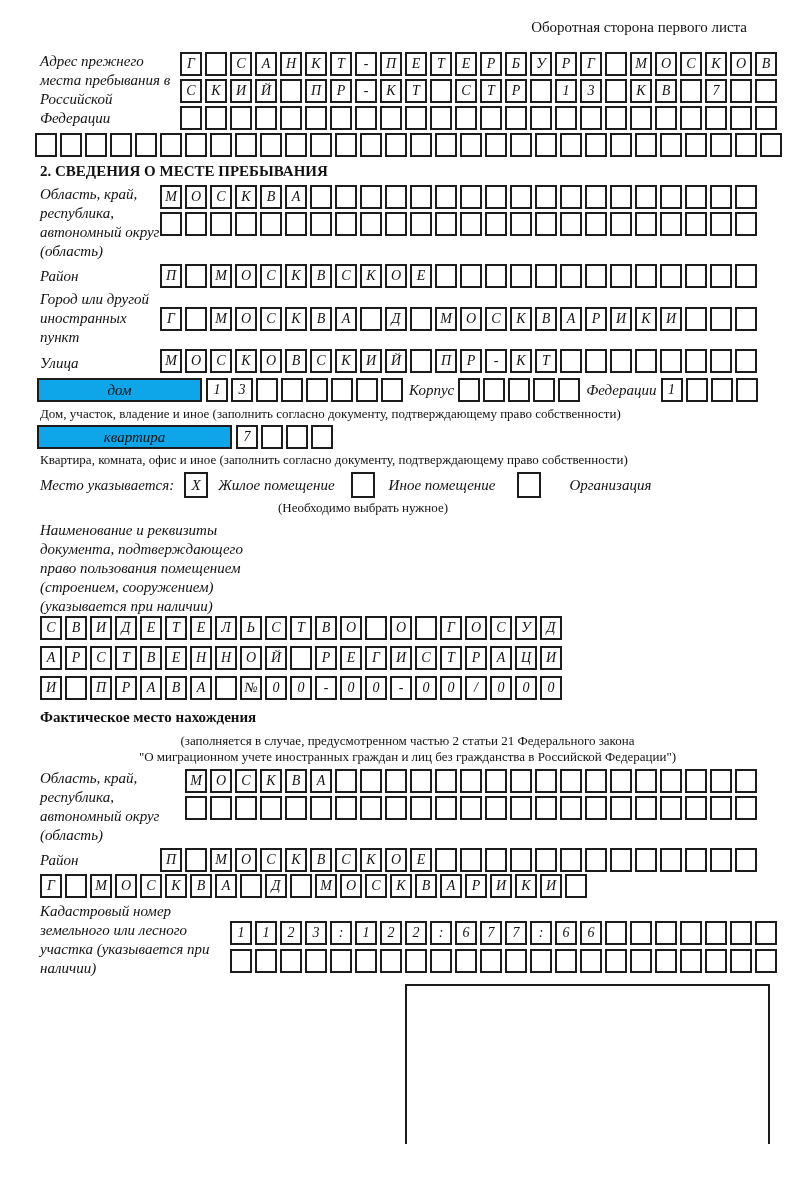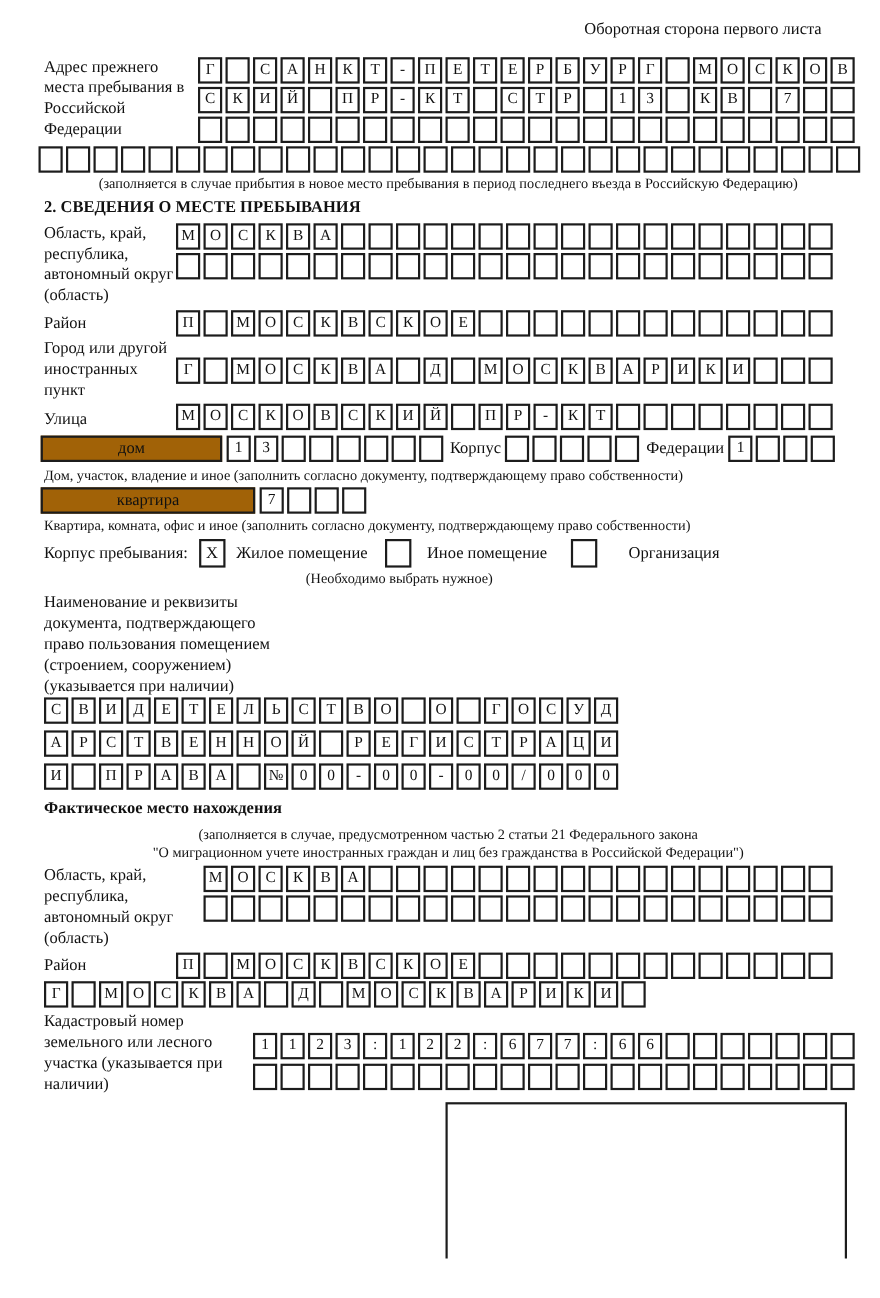--- a/index.html
+++ b/index.html
@@ -1,31 +1,31 @@
 <!DOCTYPE html>
 <html><head>
 <meta charset="utf-8">
 <style>
   html,body { margin:0; padding:0; background:#ffffff; }
   body { width:800px; height:1180px; color:#111; font-family:"Liberation Serif", serif; }
   .page { box-sizing:border-box; width:800px; height:1144px; padding:18px 25px 0 40px; overflow:hidden; }
 
   .header-note { text-align:right; font-size:15px; line-height:18px; padding-right:28px; }
 
-  .flexrow { display:flex; }
+  .flexrow { display:flex;font-style:italic; }
   .lbl { font-size:15px; line-height:19px; flex:0 0 auto; }
   .cells { display:flex; gap:3px; }
   .cellcol { display:flex; flex-direction:column; gap:3px; }
   .cell { box-sizing:border-box; flex:0 0 22px; width:22px; height:24px; border:2px solid #1c1c1c;
           display:flex; align-items:center; justify-content:center; font-size:14px; line-height:1; background:#fff; }
   .caption { font-size:13px; line-height:16px; }
   .center { text-align:center; }
   .sec-title { font-weight:bold; font-size:15px; line-height:19px; text-align:left; }
   .widebox { box-sizing:border-box; border:2px solid #1c1c1c; height:24px; display:flex;
-             align-items:center; justify-content:center; font-size:15px; background:#a16207; }
+             align-items:center; justify-content:center; font-size:15px; background:#0ea5e9; }
   .checkbox { box-sizing:border-box; width:24px; height:26px; border:2px solid #1c1c1c; display:flex;
               align-items:center; justify-content:center; font-size:15px; background:#fff; flex:0 0 auto; }
   .inline-lbl { font-size:15px; line-height:26px; white-space:nowrap; }
   .stamp-box { box-sizing:border-box; width:365px; height:170px; border:2px solid #1c1c1c; margin-left:365px; background:#fff; }
   .stamp-caption { width:380px; margin-left:355px; text-align:center; font-size:13.5px; line-height:17px; }
 </style>
 </head>
 <body>
 
 <div class="page">
@@ -142,21 +142,20 @@
         <span class="cell"></span>
         <span class="cell"></span>
         <span class="cell"></span>
         <span class="cell"></span>
         <span class="cell"></span>
         <span class="cell"></span>
         <span class="cell"></span>
         <span class="cell"></span>
       </div>
   </div>
-  <div class="caption center" style="margin-top:2px;">(заполняется в случае прибытия в новое место пребывания в период последнего въезда в Российскую Федерацию)</div>
 
   <div class="sec-title" style="margin-top:5px;">2. СВЕДЕНИЯ О МЕСТЕ ПРЕБЫВАНИЯ</div>
 
   <div class="flexrow" style="margin-top:4px;">
     <div class="lbl" style="width:120px;">Область, край, республика, автономный округ (область)</div>
     <div class="cellcol">
       <div class="cells">
           <span class="cell">М</span>
           <span class="cell">О</span>
           <span class="cell">С</span>
@@ -336,21 +335,21 @@
     <div class="cells" style="margin-left:4px;">
         <span class="cell">7</span>
         <span class="cell"></span>
         <span class="cell"></span>
         <span class="cell"></span>
       </div>
   </div>
   <div class="caption" style="margin-top:3px;">Квартира, комната, офис и иное (заполнить согласно документу, подтверждающему право собственности)</div>
 
   <div class="flexrow" style="margin-top:4px; align-items:center;">
-    <div class="inline-lbl">Корпус пребывания:</div>
+    <div class="inline-lbl">Место указывается:</div>
     <div class="checkbox" style="margin-left:10px;">X</div>
     <div class="inline-lbl" style="margin-left:10px;">Жилое помещение</div>
     <div class="checkbox" style="margin-left:16px;"></div>
     <div class="inline-lbl" style="margin-left:14px;">Иное помещение</div>
     <div class="checkbox" style="margin-left:22px;"></div>
     <div class="inline-lbl" style="margin-left:28px;">Организация</div>
   </div>
   <div class="caption" style="margin-left:238px; margin-top:2px;">(Необходимо выбрать нужное)</div>
 
   <div class="flexrow" style="margin-top:5px;flex-direction:column;">

